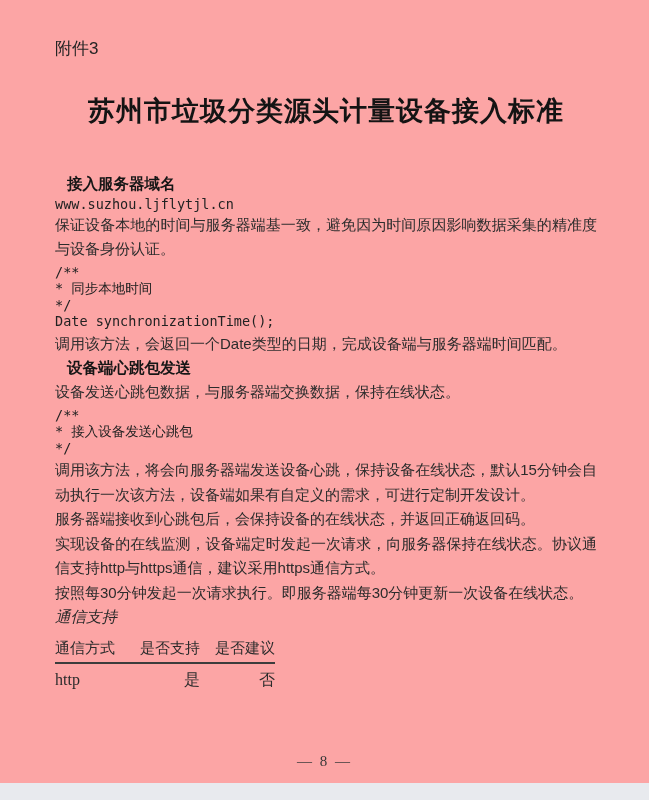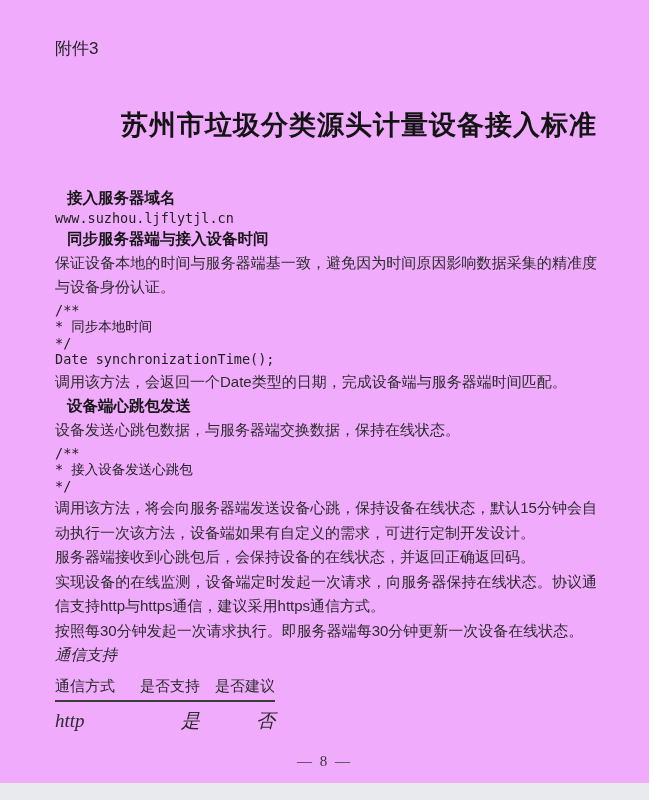--- a/index.html
+++ b/index.html
@@ -1,38 +1,38 @@
 <!DOCTYPE html>
 <html><head>
 <meta charset="utf-8">
 <style>
   html, body { margin: 0; padding: 0; }
   .page {
     position: relative;
     width: 649px;
     height: 800px;
-    background: #f0abfc;
+    background: #fca5a5;
     font-family: "Liberation Sans", sans-serif;
     color: #2c2c2c;
     overflow: hidden;
   }
   .content {
     position: absolute;
     left: 55px;
     top: 38px;
     width: 542px;
   }
   .attachment {
     font-size: 17px;
     line-height: 22px;
     color: #242424;
   }
   .title {
-    margin: 47px 0 0 0;
-    text-align: right;
+    margin: 33px 0 0 0;
+    text-align: center;
     font-family: "Liberation Serif", serif;
     font-weight: 700;
     font-size: 27px;
     line-height: 36px;
     letter-spacing: 1px;
     color: #141414;
   }
   .sec-heading {
     font-weight: 700;
     font-size: 15.5px;
@@ -70,25 +70,24 @@
     font-weight: 400;
     font-size: 15px;
     text-align: left;
     width: 70px;
     padding: 0 0 4px 0;
     border-bottom: 2px solid #3c3c3c;
     color: #2c2c2c;
     white-space: nowrap;
   }
   table.comm-table td {
-    font-size: 19px;
+    font-size: 16px;
     padding: 6px 0 0 0;
     color: #2c2c2c;
     white-space: nowrap;
-    font-style: italic;
   }
   table.comm-table th + th,
   table.comm-table td + td { padding-left: 5px; text-align: right; }
   table.comm-table td:first-child { font-family: "Liberation Serif", serif; }
   .page-number {
     position: absolute;
     left: 0;
     right: 0;
     bottom: 30px;
     text-align: center;
@@ -112,21 +111,20 @@
 <div class="page">
   <div class="content">
 
     <div class="attachment">附件3</div>
 
     <h1 class="title">苏州市垃圾分类源头计量设备接入标准</h1>
 
     <div class="sec-heading first">接入服务器域名</div>
     <div class="code-line">www.suzhou.ljflytjl.cn</div>
 
-    <div class="sec-heading">同步服务器端与接入设备时间</div>
     <p class="body-text">保证设备本地的时间与服务器端基一致，避免因为时间原因影响数据采集的精准度与设备身份认证。</p>
     <div class="code-block">
       <div class="code-line">/**</div>
       <div class="code-line">* 同步本地时间</div>
       <div class="code-line">*/</div>
       <div class="code-line">Date synchronizationTime();</div>
     </div>
     <p class="body-text">调用该方法，会返回一个Date类型的日期，完成设备端与服务器端时间匹配。</p>
 
     <div class="sec-heading">设备端心跳包发送</div>

